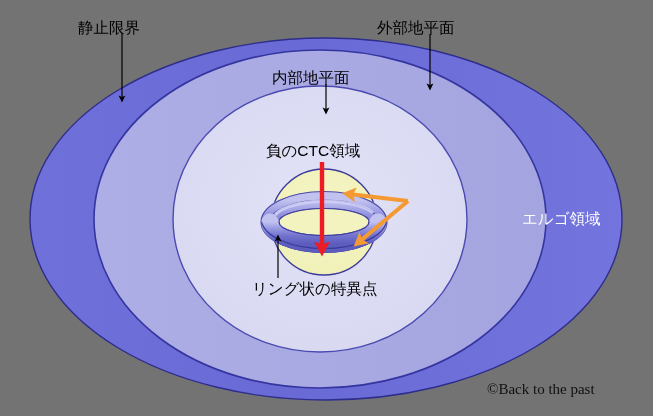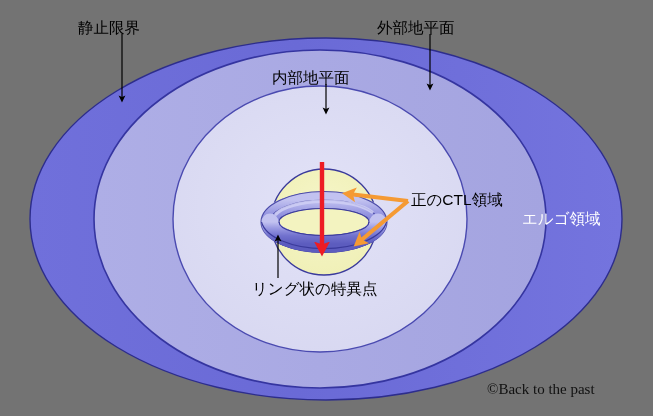--- a/index.html
+++ b/index.html
@@ -128,22 +128,22 @@
     <line x1="408" y1="201" x2="349" y2="194" stroke="#F59A33" stroke-width="4.2" marker-end="url(#orangeArrow)"></line>
     <line x1="408" y1="201" x2="359" y2="242" stroke="#F59A33" stroke-width="4.2" marker-end="url(#orangeArrow)"></line>
   </svg>
 
   <div class="lbl lbl-jp" style="left:78px; top:20px;">静止限界</div>
 
   <div class="lbl lbl-jp" style="left:272px; top:70px;">内部地平面</div>
 
   <div class="lbl lbl-jp" style="left:377px; top:20px;">外部地平面</div>
 
+  <div class="lbl lbl-jp" style="left:266px; top:143px;">負のCTC領域</div>
 
-  <div class="lbl lbl-jp" style="left:411px; top:192px;">正のCTL領域</div>
 
   <div class="lbl lbl-jp" style="left:252px; top:281px;">リング状の特異点</div>
 
   <div class="lbl lbl-ergo" style="left:522px; top:211px;">エルゴ領域</div>
 
   <div class="lbl lbl-credit" style="left:487px; top:382px;">©Back to the past</div>
 
 </div>
 
 </body></html>

